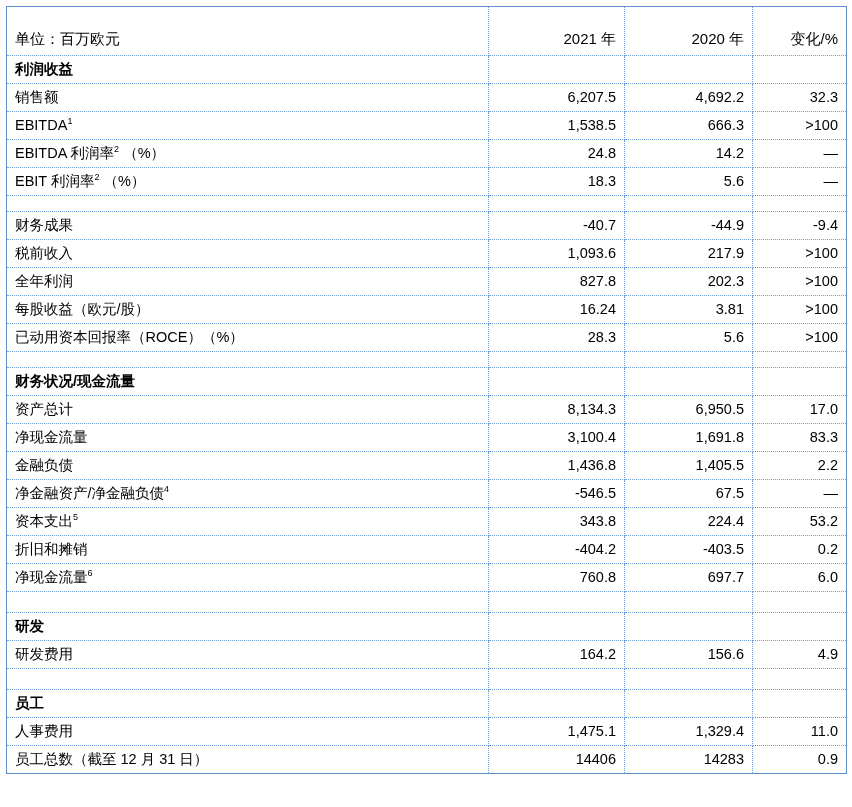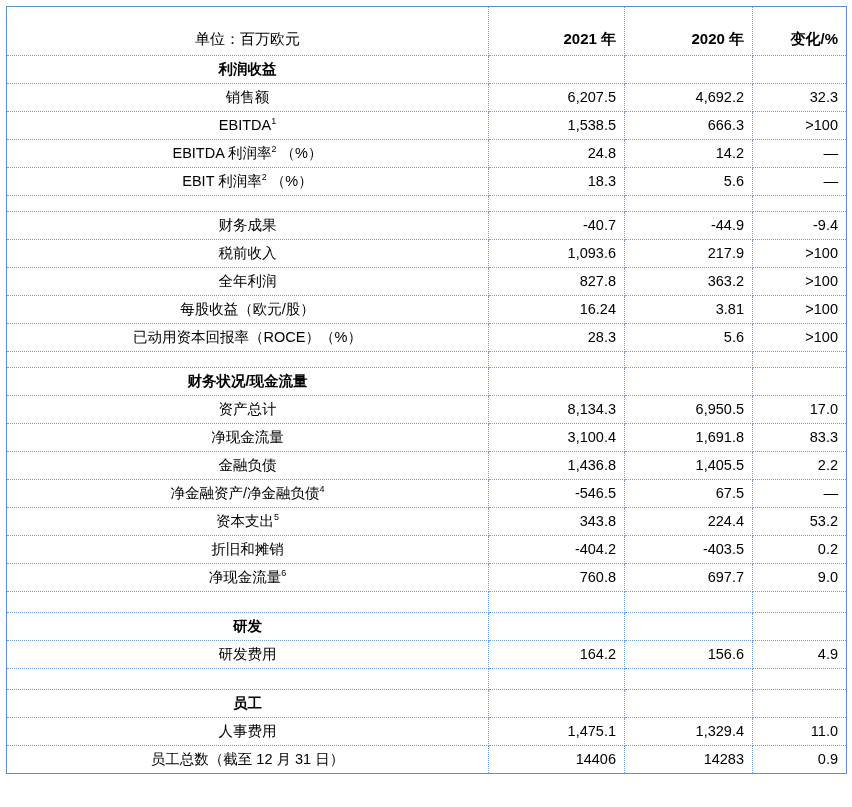--- a/index.html
+++ b/index.html
@@ -38,29 +38,29 @@
     height: 22px;
     vertical-align: middle;
     white-space: nowrap;
     font-weight: normal;
   }
   
   table.fin {
     border: 1px solid #5d8fc9;
   }
   .lbl {
-    text-align: center;
+    text-align: left;
   }
   .num {
     text-align: right;
     font-variant-numeric: tabular-nums;
   }
   tr.header td {
     height: 40px;
-    font-weight: bold;
+    font-weight: normal;
     vertical-align: bottom;
     padding-bottom: 6px;
     font-size: 15px;
   }
   tr.header td.lbl {
     font-weight: normal;
   }
   tr.section td {
     font-weight: bold;
     margin-left: 28px;
@@ -143,21 +143,21 @@
         </tr>
         <tr>
           <td class="lbl">税前收入</td>
           <td class="num">1,093.6</td>
           <td class="num">217.9</td>
           <td class="num">&gt;100</td>
         </tr>
         <tr>
           <td class="lbl">全年利润</td>
           <td class="num">827.8</td>
-          <td class="num">363.2</td>
+          <td class="num">202.3</td>
           <td class="num">&gt;100</td>
         </tr>
         <tr>
           <td class="lbl">每股收益（欧元/股）</td>
           <td class="num">16.24</td>
           <td class="num">3.81</td>
           <td class="num">&gt;100</td>
         </tr>
         <tr>
           <td class="lbl">已动用资本回报率（ROCE）（%）</td>
@@ -210,21 +210,21 @@
         <tr>
           <td class="lbl">折旧和摊销</td>
           <td class="num">-404.2</td>
           <td class="num">-403.5</td>
           <td class="num">0.2</td>
         </tr>
         <tr>
           <td class="lbl">净现金流量<sup>6</sup></td>
           <td class="num">760.8</td>
           <td class="num">697.7</td>
-          <td class="num">9.0</td>
+          <td class="num">6.0</td>
         </tr>
         <tr class="spacer-tall">
           <td></td>
           <td></td>
           <td></td>
           <td></td>
         </tr>
         <tr class="section">
           <td class="lbl">研发</td>
           <td class="num"></td>

